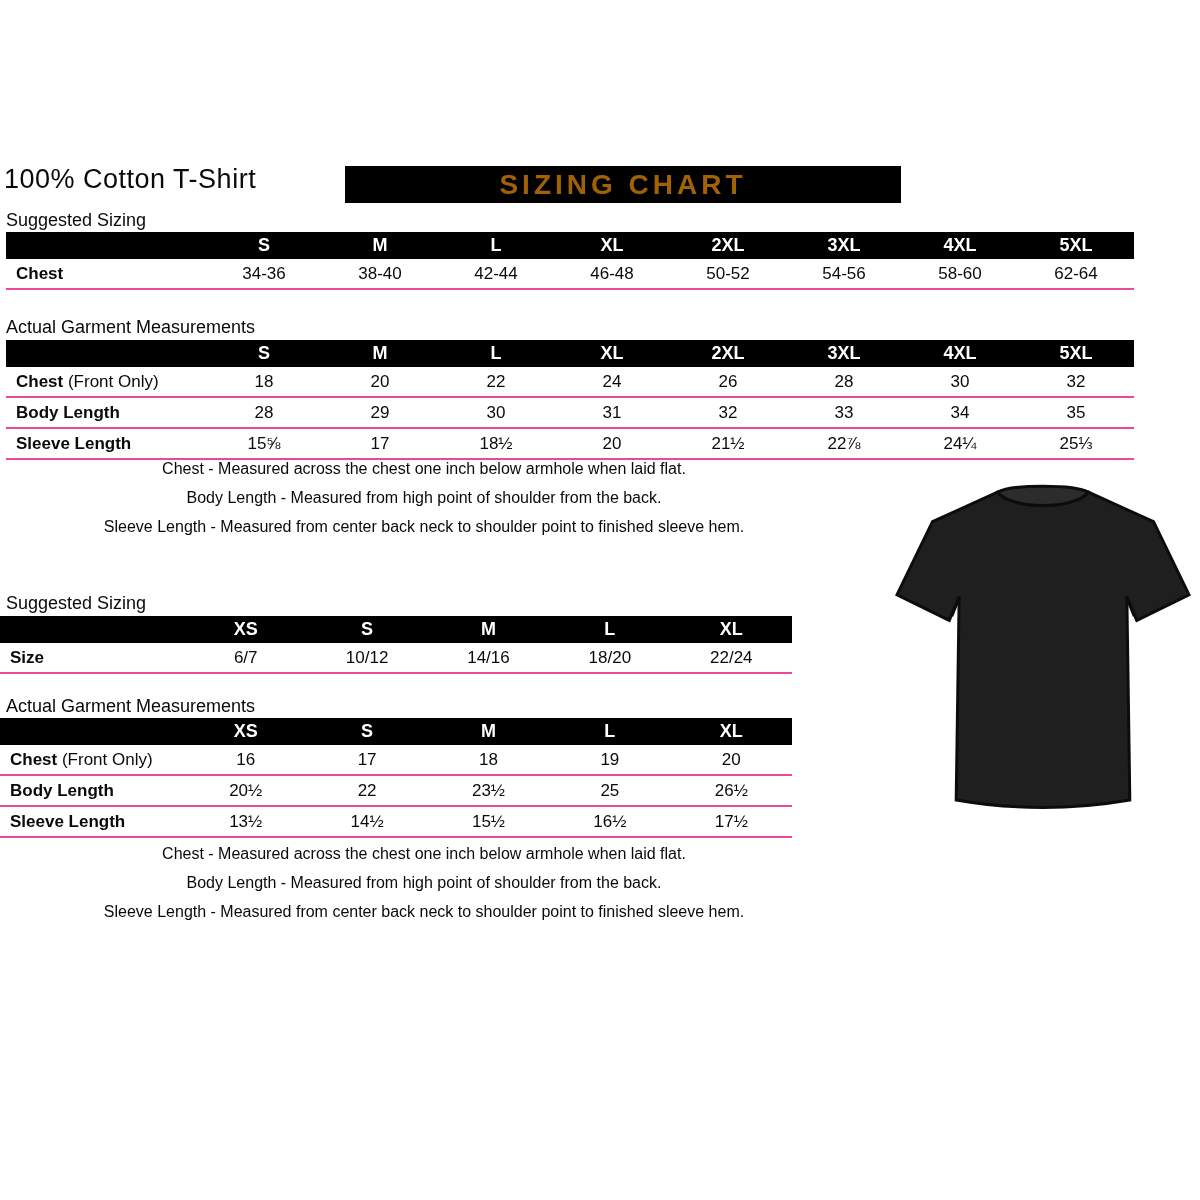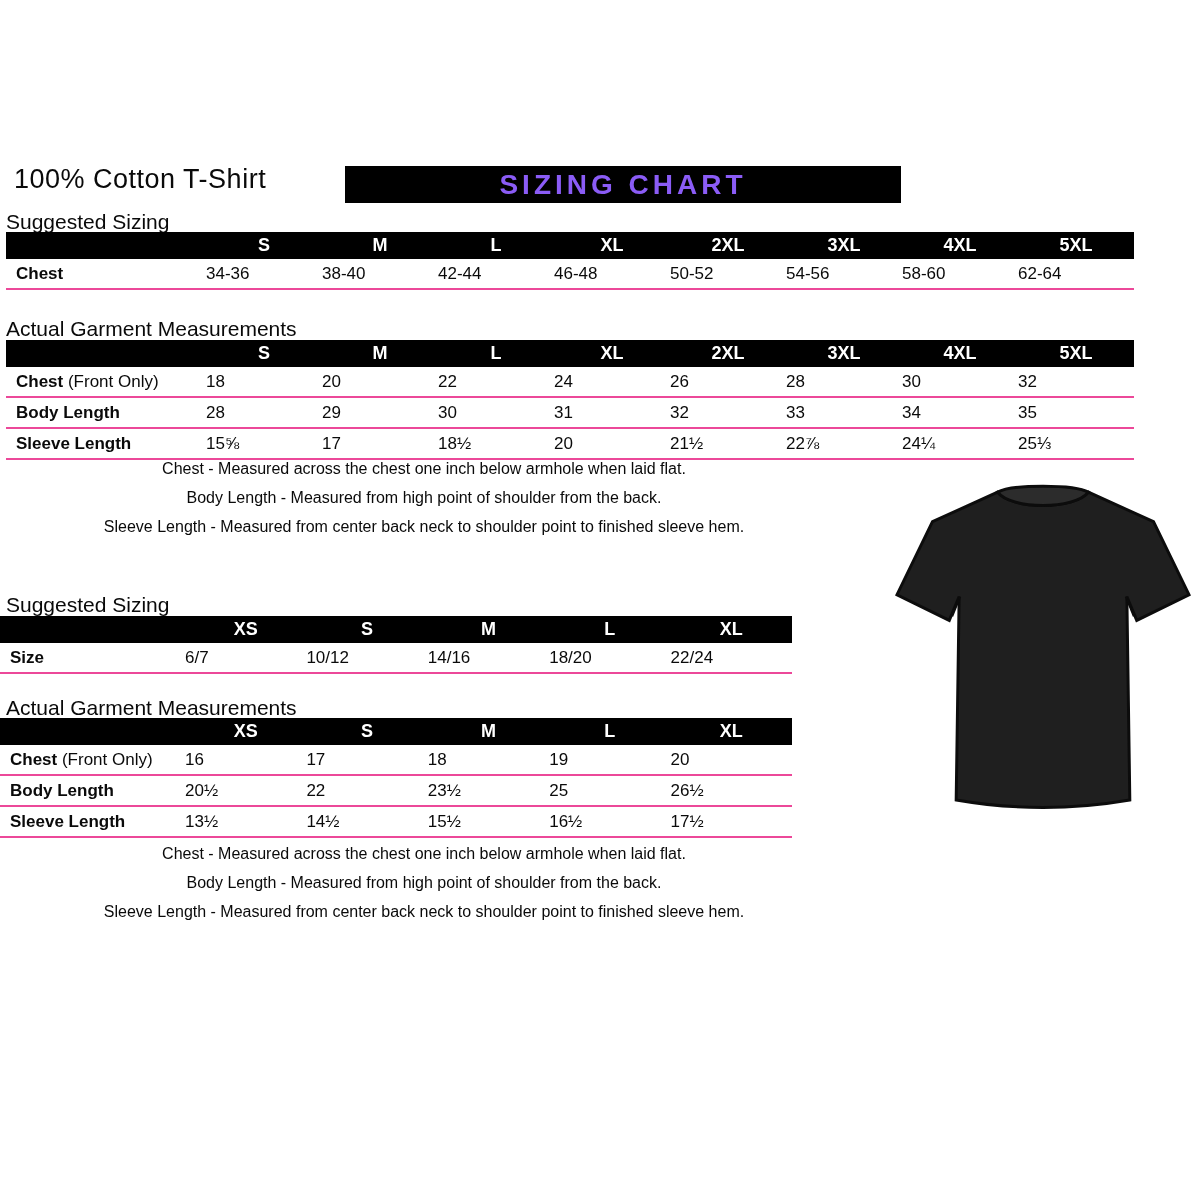--- a/index.html
+++ b/index.html
@@ -3,39 +3,39 @@
 <meta charset="utf-8">
 <style>
   html, body { margin:0; padding:0; }
   body {
     width:1200px; height:1200px; background:#ffffff;
     font-family:"Liberation Sans", sans-serif; color:#0a0a0a;
   }
   .page { position:relative; width:1200px; height:1200px; background:#fff; overflow:hidden; }
 
   .title {
-    position:absolute; left:14px; top:164px;
+    position:absolute; left:4px; top:164px;
     font-size:27px; font-weight:400; letter-spacing:0.5px;
   }
   .banner {
     position:absolute; left:345px; top:166px; width:556px; height:37px;
-    background:#000; color:#8b5cf6; display:flex; align-items:center; justify-content:center;
+    background:#000; color:#a16207; display:flex; align-items:center; justify-content:center;
     font-size:28px; font-weight:bold; letter-spacing:4px;
   }
-  .section-heading { position:absolute; font-size:21px; font-weight:400; }
+  .section-heading { position:absolute; font-size:18px; font-weight:400; }
 
   table.sizing-table {
     position:absolute; border-collapse:collapse; table-layout:fixed;
     font-size:17px;
   }
   table.sizing-table th {
     background:#000; color:#fff; font-weight:bold; font-size:18px;
     padding:3px 0; text-align:center;
   }
-  table.sizing-table td { padding:5px 0 4px 0; }
+  table.sizing-table td { text-align:center; padding:5px 0 4px 0; }
   table.sizing-table tbody tr { border-bottom:2px solid #ec4899; }
   table.sizing-table td:first-child { text-align:left; padding-left:10px; }
   table.sizing-table td:first-child strong { font-weight:bold; }
 
   table.adult { left:6px; top:232px; width:1128px; }
   table.adult th:first-child, table.adult td:first-child { width:200px; }
   table.adult-actual { top:340px; }
 
   table.youth-t { left:0; width:792px; }
   table.youth-t th:first-child, table.youth-t td:first-child { width:185px; }

